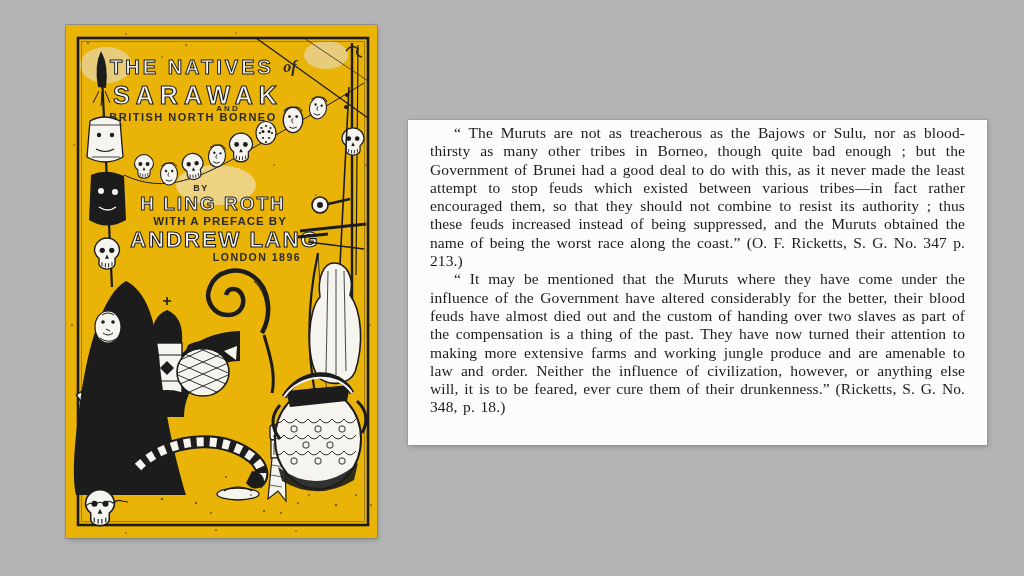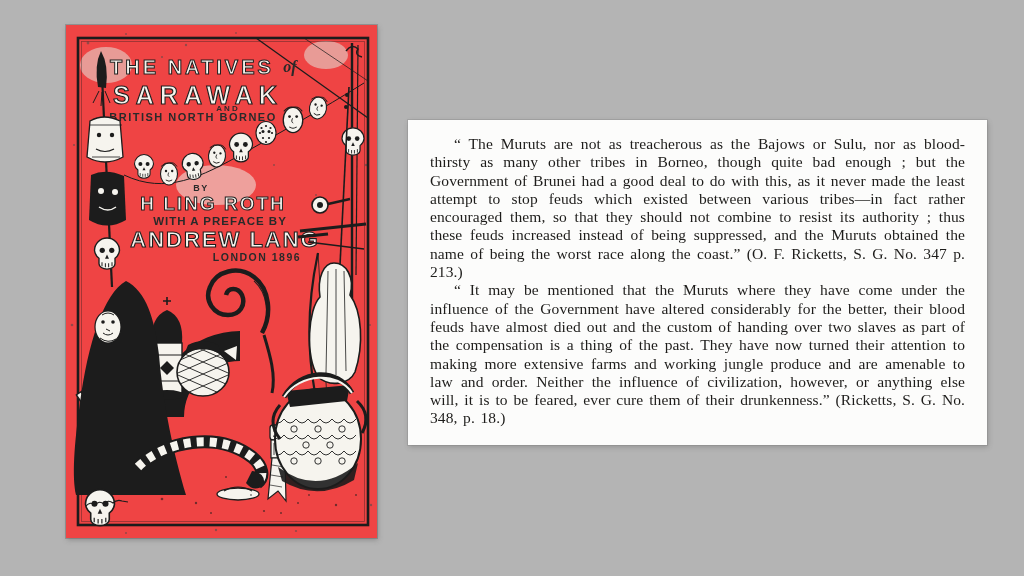--- a/index.html
+++ b/index.html
@@ -6,32 +6,32 @@
   body{
     width:1024px;height:576px;overflow:hidden;position:relative;
     background:#b4b4b4;
     font-family:"Liberation Serif", serif;
   }
   .stage{position:absolute;inset:0;}
 
   
   .cover{
     position:absolute;left:66px;top:25px;width:311px;height:513px;margin:0;
-    background:#ef4444;
+    background:#eab308;
     box-shadow:0 0 0 1px rgba(90,90,90,.35), 1px 2px 5px rgba(70,70,70,.35);
   }
   .cover svg{display:block;width:311px;height:513px;}
 
   
   .panel{
     position:absolute;left:408px;top:120px;width:579px;height:325px;
     background:#fcfcfb;
     box-shadow:0 0 0 1px rgba(120,120,120,.25), 1px 2px 5px rgba(70,70,70,.3);
     box-sizing:border-box;
-    padding:15px 22px 0 22px;
+    padding:4px 22px 0 22px;
     color:#1d1c1a;
   }
   .panel p{
     margin:0;
     font-size:15.5px;
     line-height:18.3px;
     text-align:justify;
     text-indent:24px;
     word-spacing:1.6px;
     letter-spacing:.1px;

